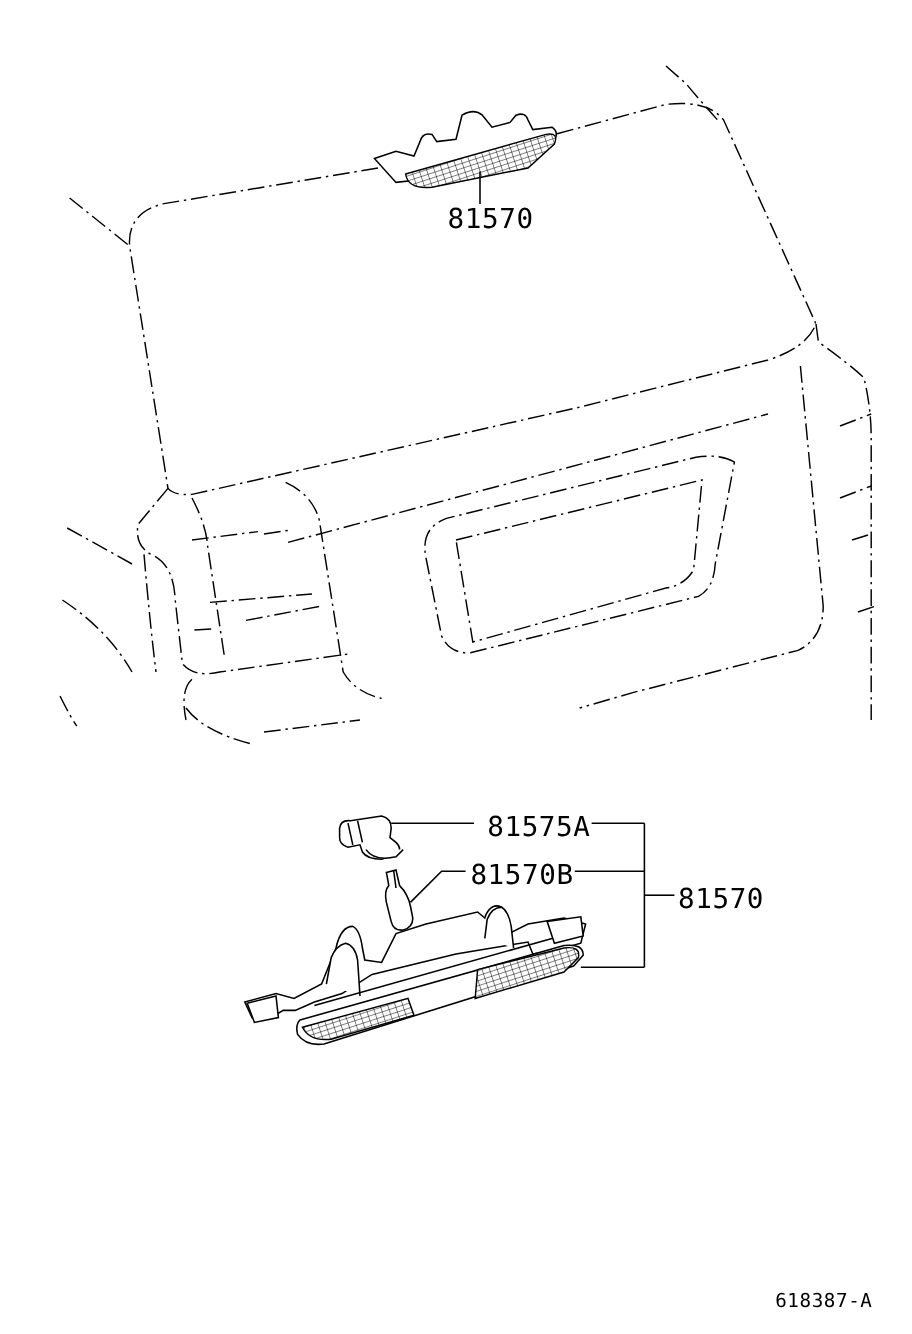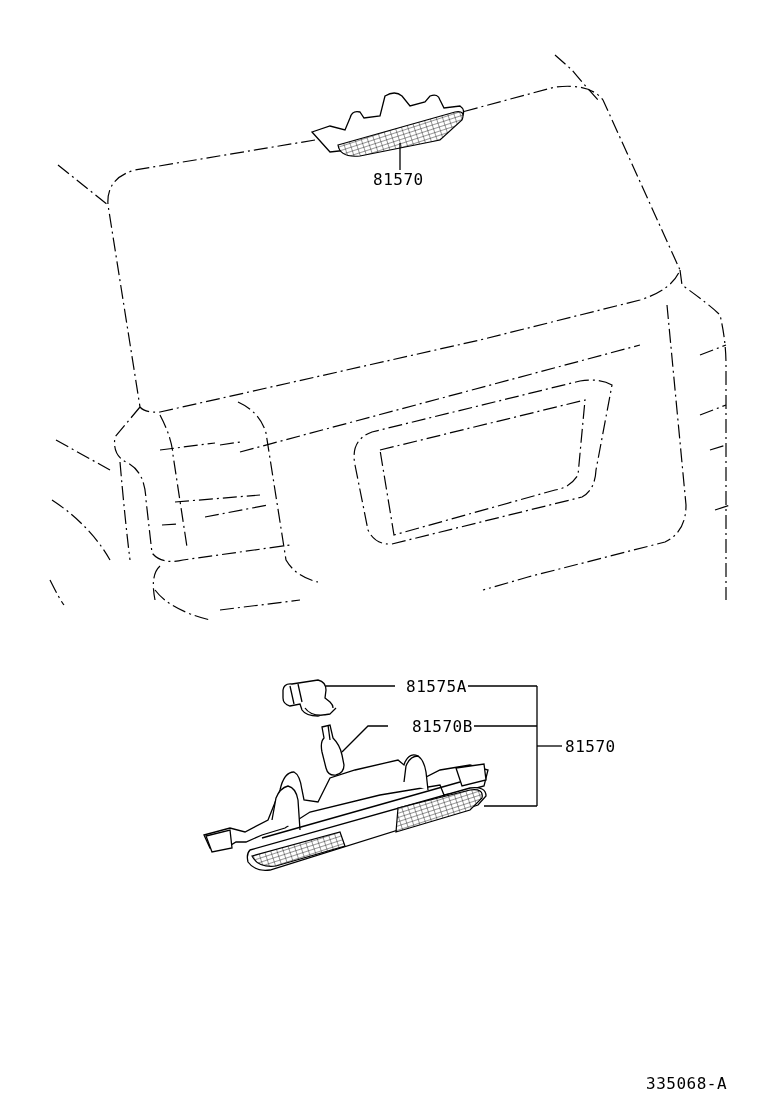--- a/index.html
+++ b/index.html
@@ -1,18 +1,18 @@
 <!DOCTYPE html>
 <html><head>
 <meta charset="utf-8">
 <style>
   html, body { margin: 0; padding: 0; background: #ffffff; }
   body { width: 760px; height: 1112px; position: relative; overflow: hidden; font-family: "DejaVu Sans Mono", "Liberation Mono", monospace; }
   svg { position: absolute; left: 0; top: 0; }
-  .label { position: absolute; font-family: "DejaVu Sans Mono", "Liberation Mono", monospace; font-size: 16px; color: #000; letter-spacing: 0.5px; line-height: 1; background: #fff; padding: 0 1px; }
+  .label { position: absolute; font-family: "DejaVu Sans Mono", "Liberation Mono", monospace; font-size: 23px; color: #000; letter-spacing: 0.5px; line-height: 1; background: #fff; padding: 0 1px; }
   .dd { fill: none; stroke: #000; stroke-width: 1.2; stroke-dasharray: 14 4 2 4; }
   .ln { fill: none; stroke: #000; stroke-width: 1.3; }
   .part { fill: #fff; stroke: #000; stroke-width: 1.3; }
   .hatch { fill: url(#grid); stroke: #000; stroke-width: 1.2; }
 </style>
 </head>
 <body>
 
 <svg width="760" height="1112" viewBox="0 0 760 1112">
   <defs>
@@ -96,15 +96,15 @@
     <line class="ln" x1="468" y1="686" x2="537" y2="686"></line>
     <line class="ln" x1="464" y1="726" x2="537" y2="726"></line>
     <line class="ln" x1="484" y1="806" x2="537" y2="806"></line>
     <line class="ln" x1="537" y1="686" x2="537" y2="806"></line>
     <line class="ln" x1="537" y1="746" x2="562" y2="746"></line>
   </g>
 </svg>
 
 <div class="label" style="left:372px; top:172px;">81570</div>
 <div class="label" style="left:405px; top:679px;">81575A</div>
-<div class="label" style="left:391px; top:719px;margin-left:20px;">81570B</div>
+<div class="label" style="left:391px; top:719px;">81570B</div>
 <div class="label" style="left:564px; top:739px;">81570</div>
-<div class="label" style="left:645px; top:1076px; font-size:16px;">335068-A</div>
+<div class="label" style="left:645px; top:1076px; font-size:16px;">618387-A</div>
 
 </body></html>

